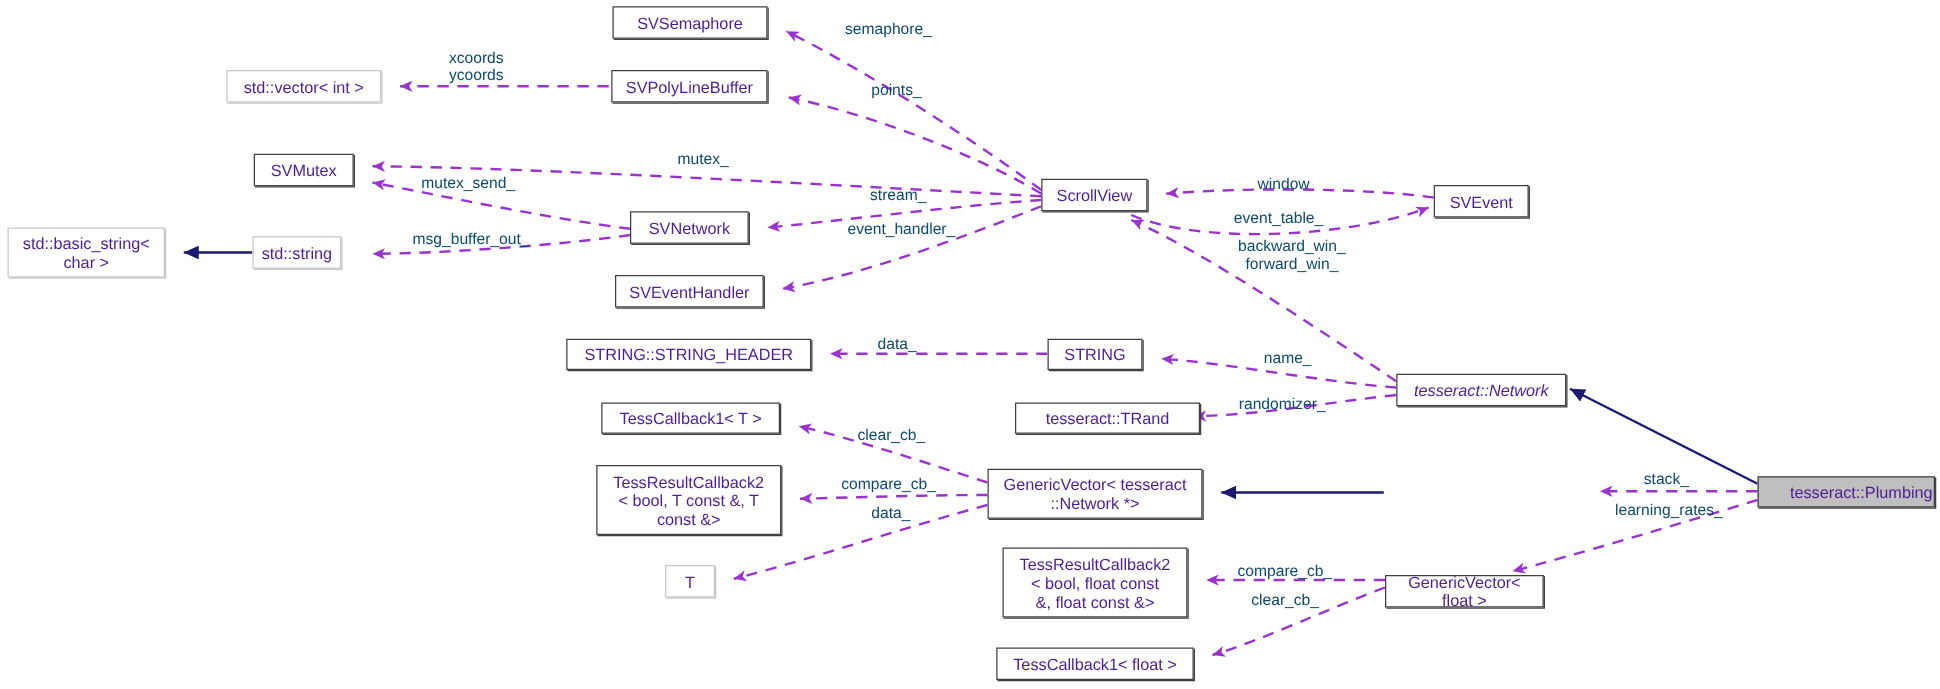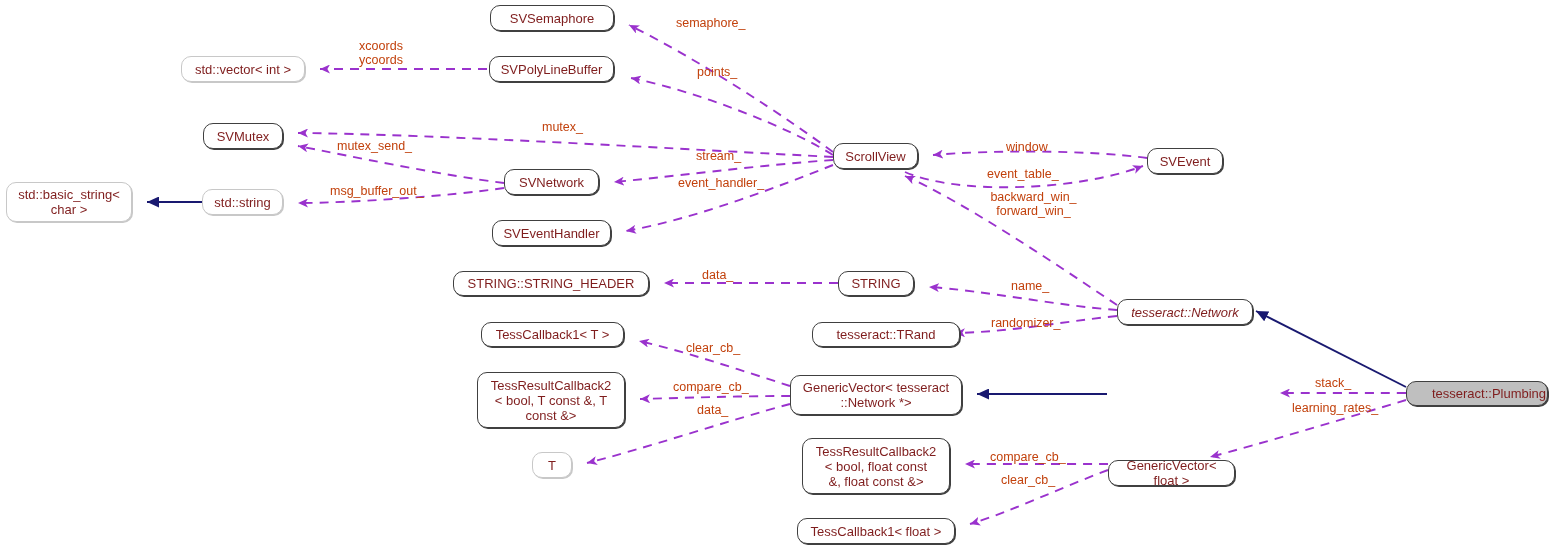--- a/index.html
+++ b/index.html
@@ -1,25 +1,25 @@
 <!DOCTYPE html>
 <html><head>
 <meta charset="utf-8">
 <style>
   html,body{margin:0;padding:0;background:#ffffff;}
   #diagram{position:relative;width:1552px;height:551px;background:#ffffff;
            font-family:"Liberation Sans","DejaVu Sans",sans-serif;overflow:hidden;}
   svg#edges{position:absolute;left:0;top:0;width:1552px;height:551px;}
   .node{position:absolute;box-sizing:border-box;display:flex;align-items:center;
         justify-content:center;text-align:center;background:#ffffff;
-        font-size:13px;color:#7f1d1d;line-height:15px;padding:1px 4px;border-radius:10px;}
+        font-size:13px;color:#4c1d95;line-height:15px;padding:1px 4px;}
   .node.dark{border:1px solid #404040;box-shadow:1px 1px 0 0 #404040;}
   .node.light{border:1px solid #c8c8c8;box-shadow:1px 1px 0 0 #c8c8c8;}
   .node.current{border:1px solid #404040;background:#bfbfbf;box-shadow:1px 1px 0 0 #404040;padding-left:28px;}
-  .edge-label{position:absolute;font-size:12.5px;color:#c2410c;line-height:14px;
+  .edge-label{position:absolute;font-size:12.5px;color:#0c4a6e;line-height:14px;
               text-align:center;white-space:pre;background:transparent;}
 </style>
 </head>
 <body>
 
 <div id="diagram">
 
   <svg id="edges" viewBox="0 0 1552 551">
     <defs>
       <marker id="ah-purple" markerWidth="11" markerHeight="9" refX="10" refY="4.5" orient="auto" markerUnits="userSpaceOnUse">
@@ -69,21 +69,21 @@
 
   <div class="node dark" style="left:203px;top:123px;width:80px;height:26px;">SVMutex</div>
 
   <div class="node dark" style="left:833px;top:143px;width:85px;height:26px;">ScrollView</div>
 
   <div class="node dark" style="left:1147px;top:148px;width:76px;height:26px;">SVEvent</div>
 
   <div class="node light" style="left:6px;top:182px;width:126px;height:40px;white-space:pre-line;">std::basic_string&lt;
 char &gt;</div>
 
-  <div class="node light" style="left:202px;top:189px;width:81px;height:26px;">std::string</div>
+  <div class="node light" style="left:202px;top:189px;width:71px;height:26px;">std::string</div>
 
   <div class="node dark" style="left:504px;top:169px;width:95px;height:26px;">SVNetwork</div>
 
   <div class="node dark" style="left:492px;top:220px;width:119px;height:26px;">SVEventHandler</div>
 
   <div class="node dark" style="left:453px;top:271px;width:196px;height:25px;">STRING::STRING_HEADER</div>
 
   <div class="node dark" style="left:838px;top:271px;width:76px;height:25px;">STRING</div>
 
   <div class="node dark" style="left:1117px;top:299px;width:136px;height:26px;font-style:italic;">tesseract::Network</div>

